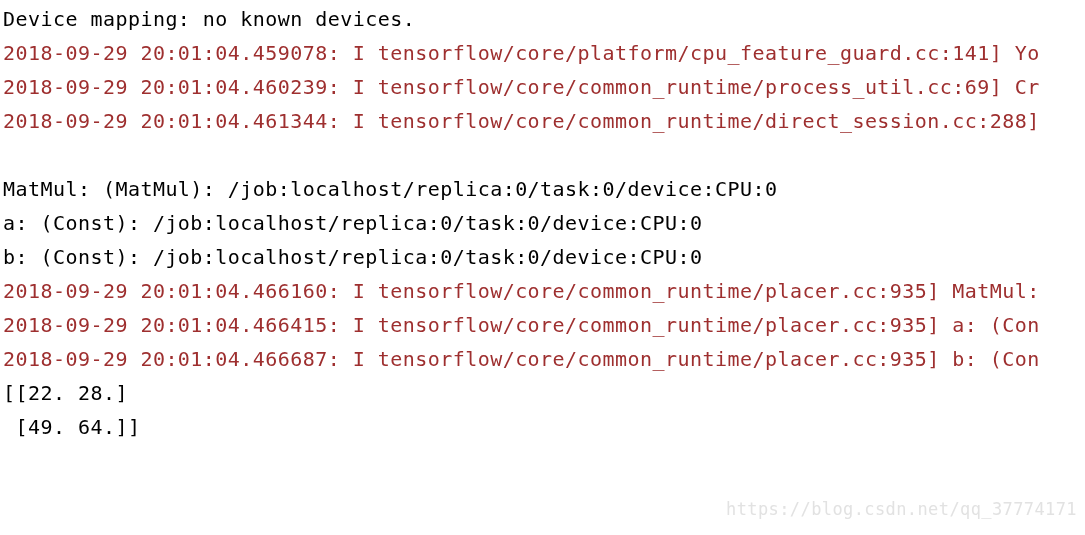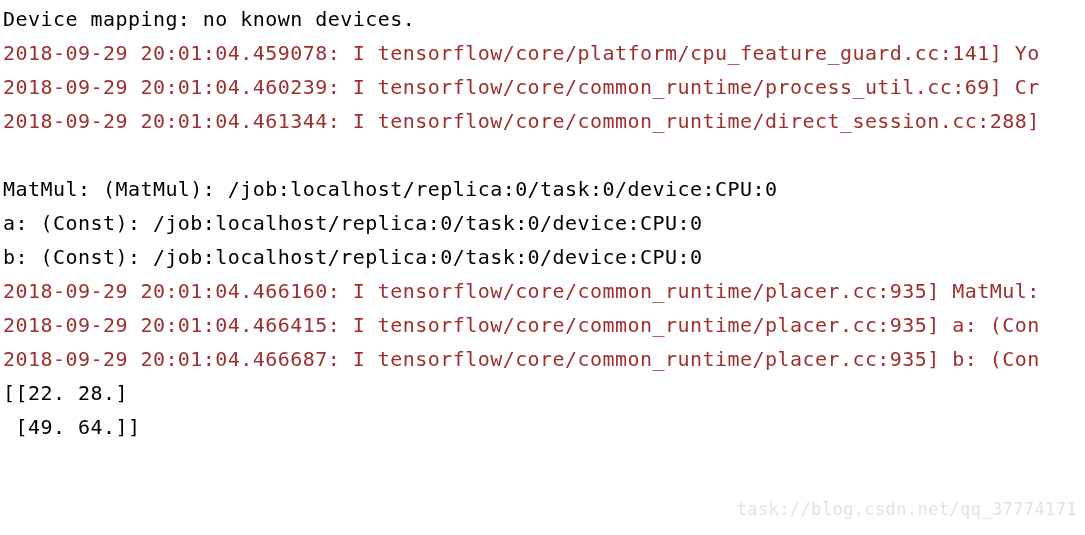--- a/index.html
+++ b/index.html
@@ -58,14 +58,14 @@
       <div class="line blank"></div>
       <div class="line c-black">MatMul: (MatMul): /job:localhost/replica:0/task:0/device:CPU:0</div>
       <div class="line c-black">a: (Const): /job:localhost/replica:0/task:0/device:CPU:0</div>
       <div class="line c-black">b: (Const): /job:localhost/replica:0/task:0/device:CPU:0</div>
       <div class="line c-red">2018-09-29 20:01:04.466160: I tensorflow/core/common_runtime/placer.cc:935] MatMul:</div>
       <div class="line c-red">2018-09-29 20:01:04.466415: I tensorflow/core/common_runtime/placer.cc:935] a: (Con</div>
       <div class="line c-red">2018-09-29 20:01:04.466687: I tensorflow/core/common_runtime/placer.cc:935] b: (Con</div>
       <div class="line c-black">[[22. 28.]</div>
       <div class="line c-black"> [49. 64.]]</div>
     </div>
-  <div id="watermark">task://blog.csdn.net/qq_37774171</div>
+  <div id="watermark">https://blog.csdn.net/qq_37774171</div>
 </div>
 
 </body></html>

